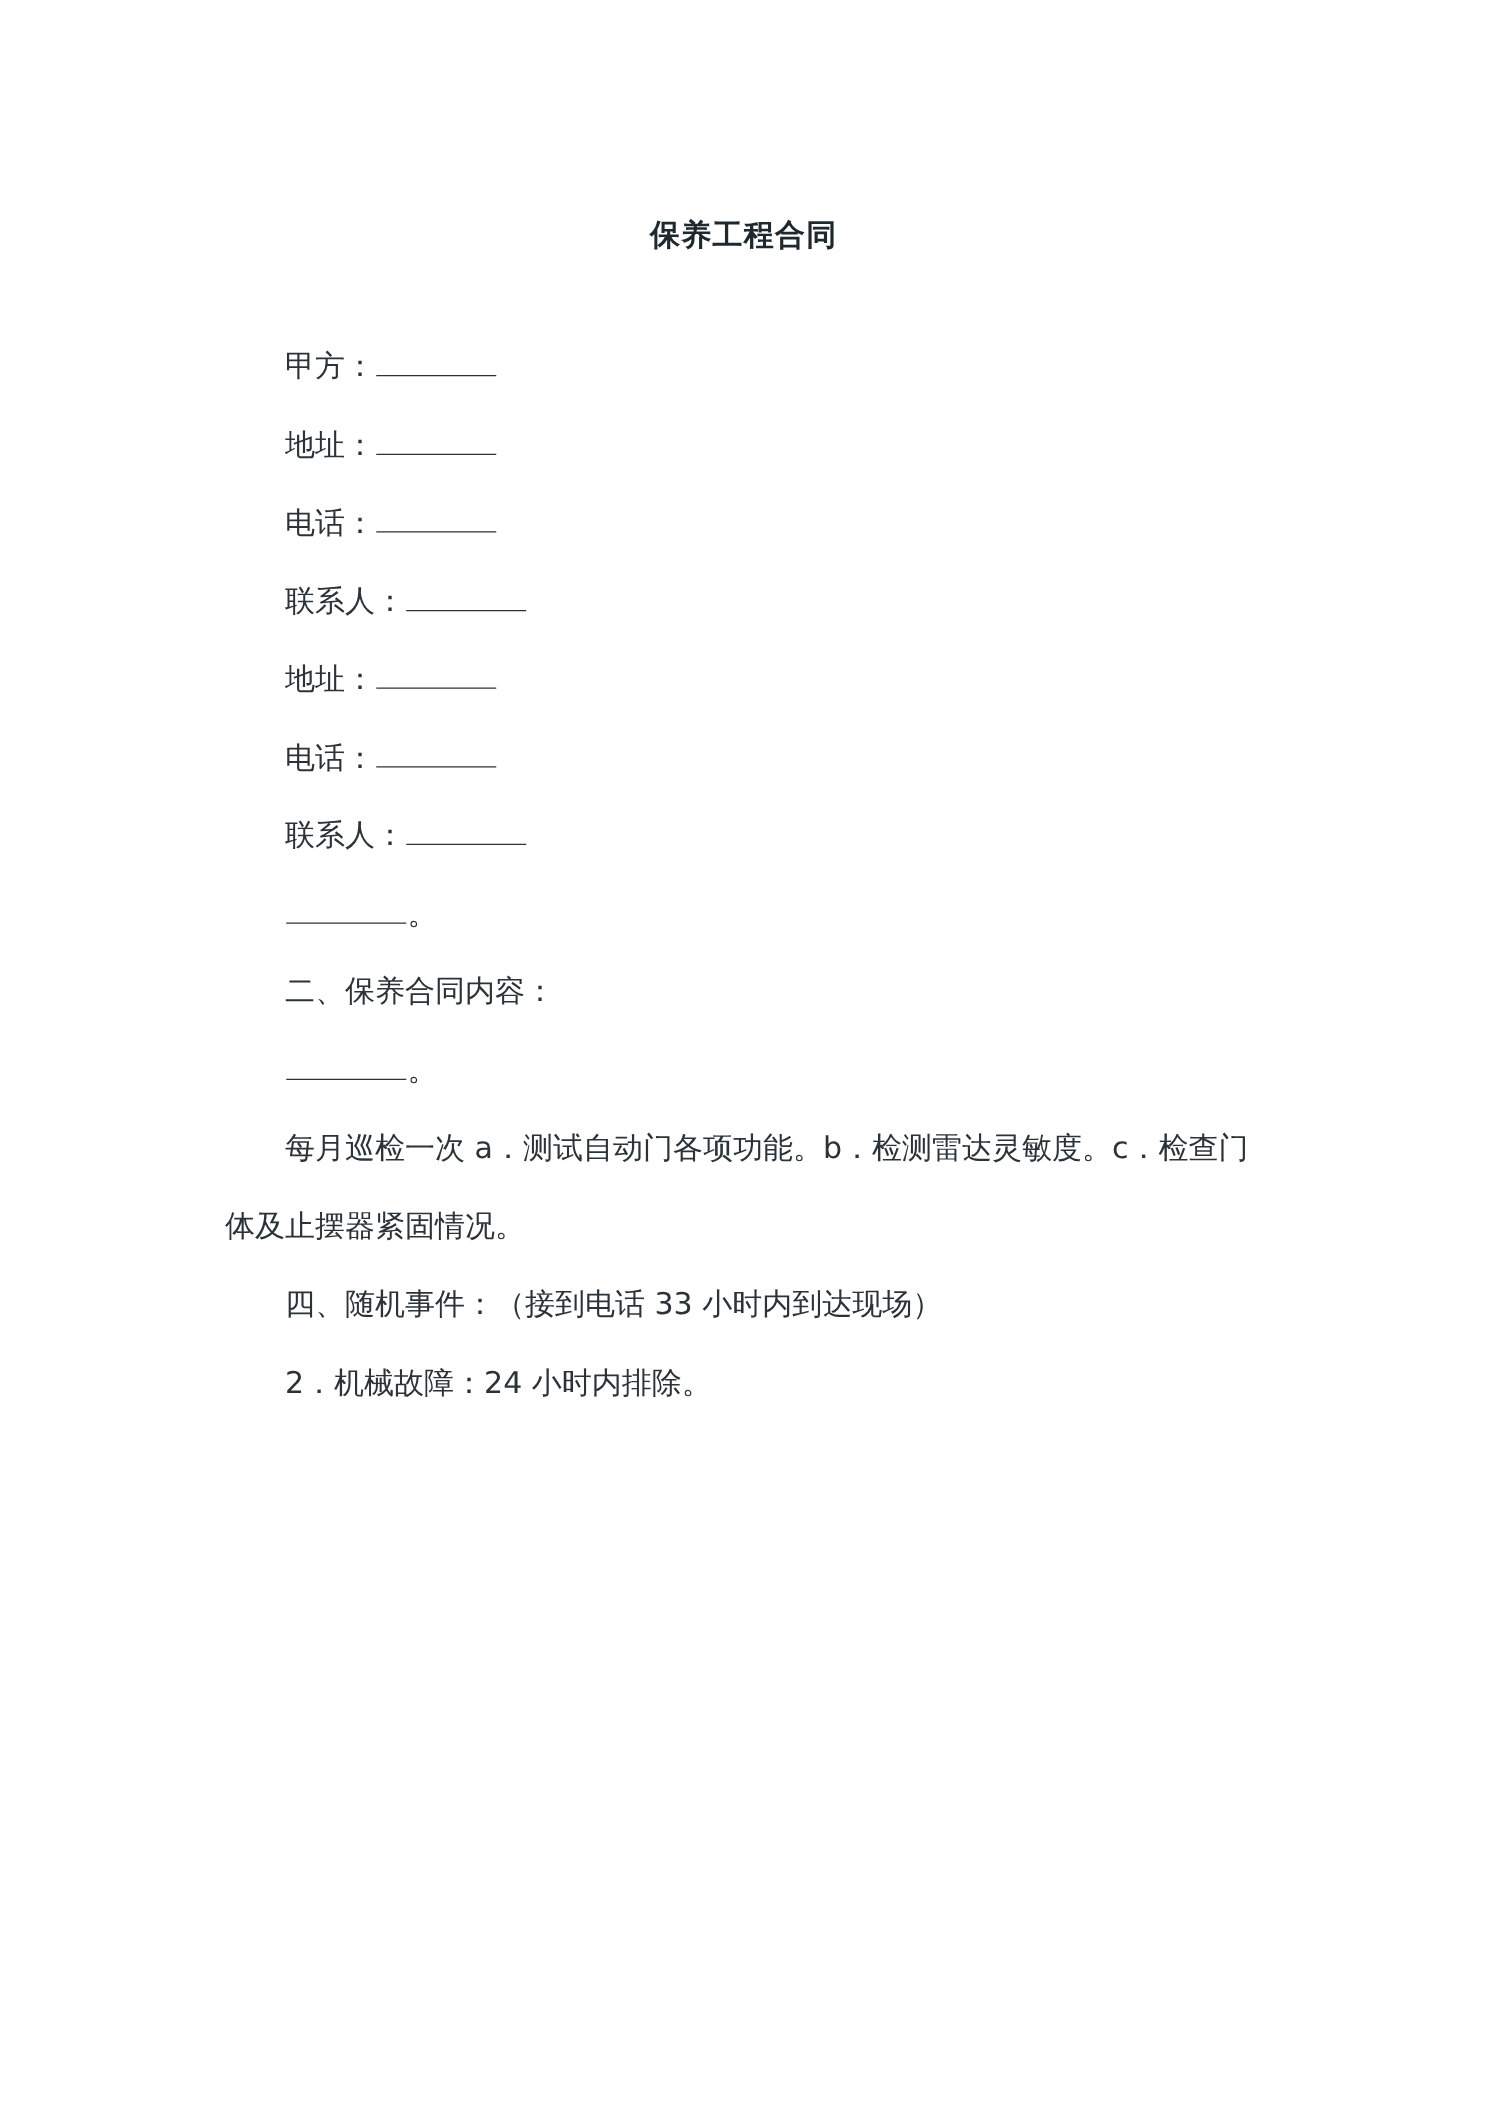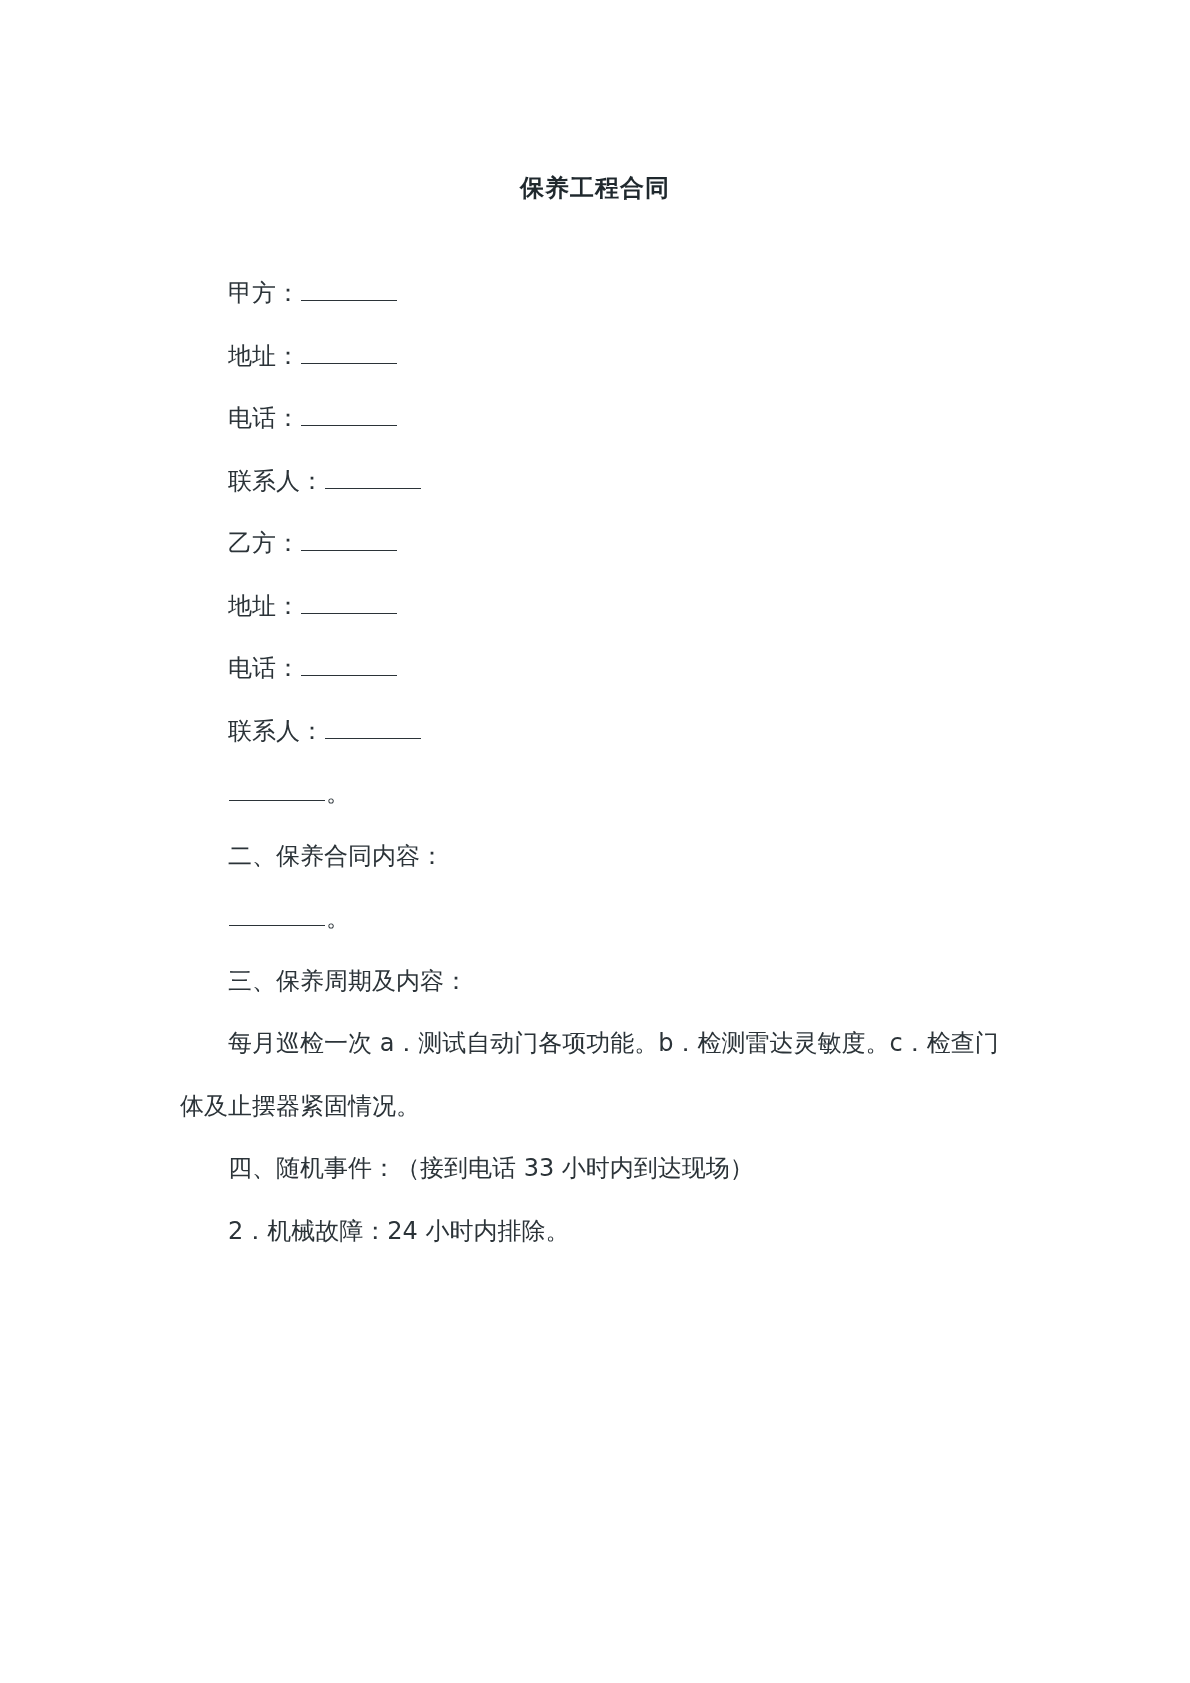--- a/index.html
+++ b/index.html
@@ -62,30 +62,28 @@
 <div class="page">
   <div class="title">保养工程合同</div>
 
   <div class="body">
 
     <p class="para"><span>甲方：</span><span class="blank"></span></p>
     <p class="para"><span>地址：</span><span class="blank"></span></p>
     <p class="para"><span>电话：</span><span class="blank"></span></p>
     <p class="para"><span>联系人：</span><span class="blank"></span></p>
 
-    <p class="para"><span>乙方：</span><span class="blank"></span></p>
     <p class="para"><span>地址：</span><span class="blank"></span></p>
     <p class="para"><span>电话：</span><span class="blank"></span></p>
     <p class="para"><span>联系人：</span><span class="blank"></span></p>
 
 
     <p class="para"><span class="blank"></span><span>。</span></p>
 
     <p class="para">二、保养合同内容：</p>
     <p class="para"><span class="blank"></span><span>。</span></p>
 
-    <p class="para">三、保养周期及内容：</p>
     <p class="para">每月巡检一次 a．测试自动门各项功能。b．检测雷达灵敏度。c．检查门体及止摆器紧固情况。</p>
 
     <p class="para">四、随机事件：（接到电话 33 小时内到达现场）</p>
     <p class="para">2．机械故障：24 小时内排除。</p>
   </div>
 </div>
 
 </body></html>

